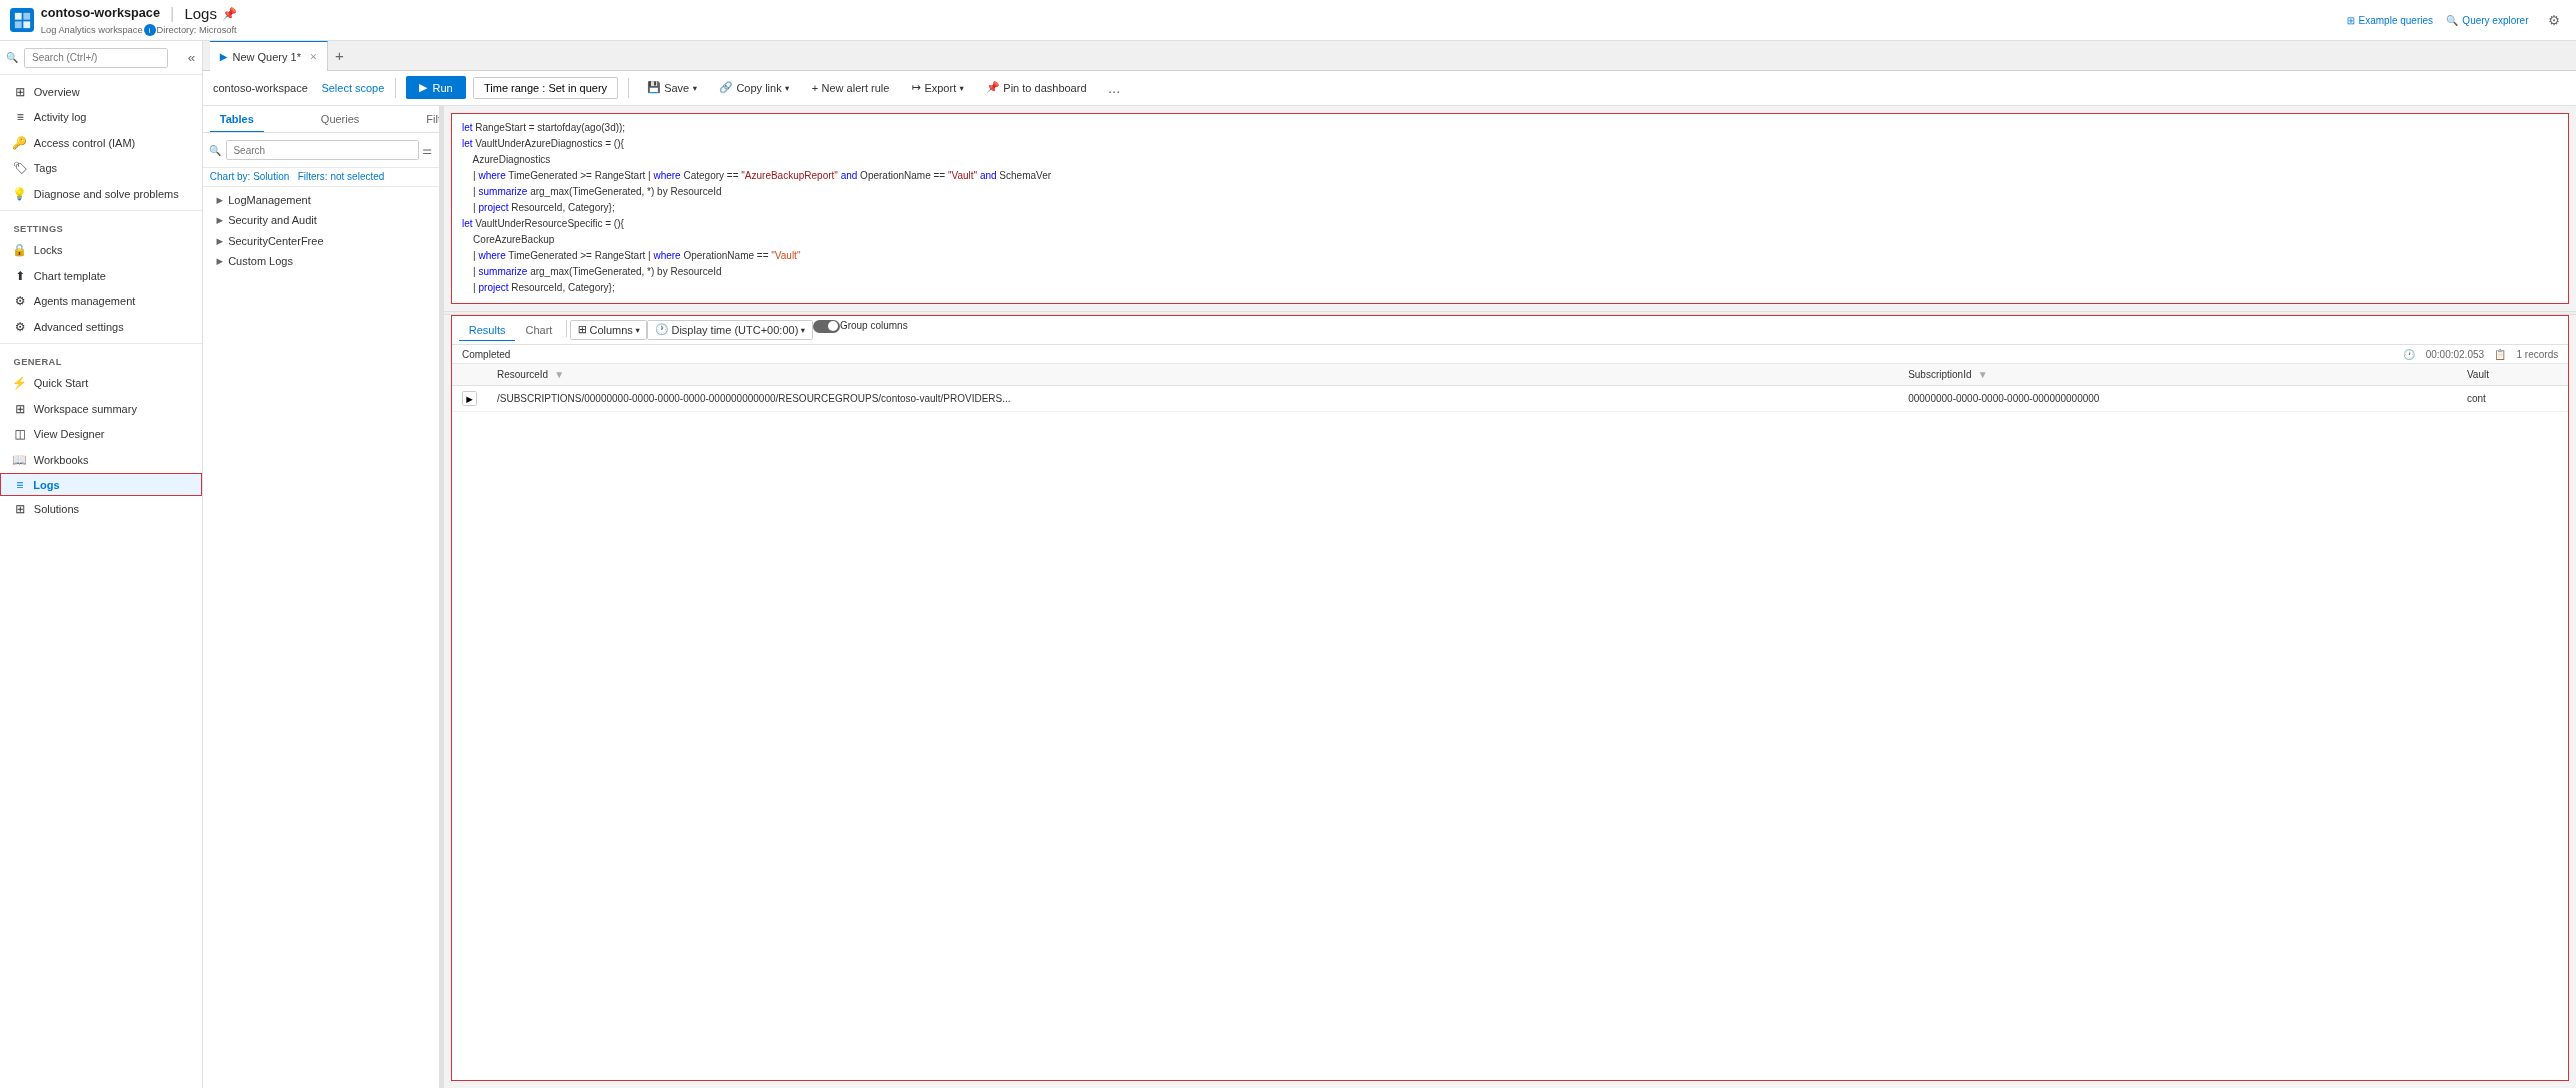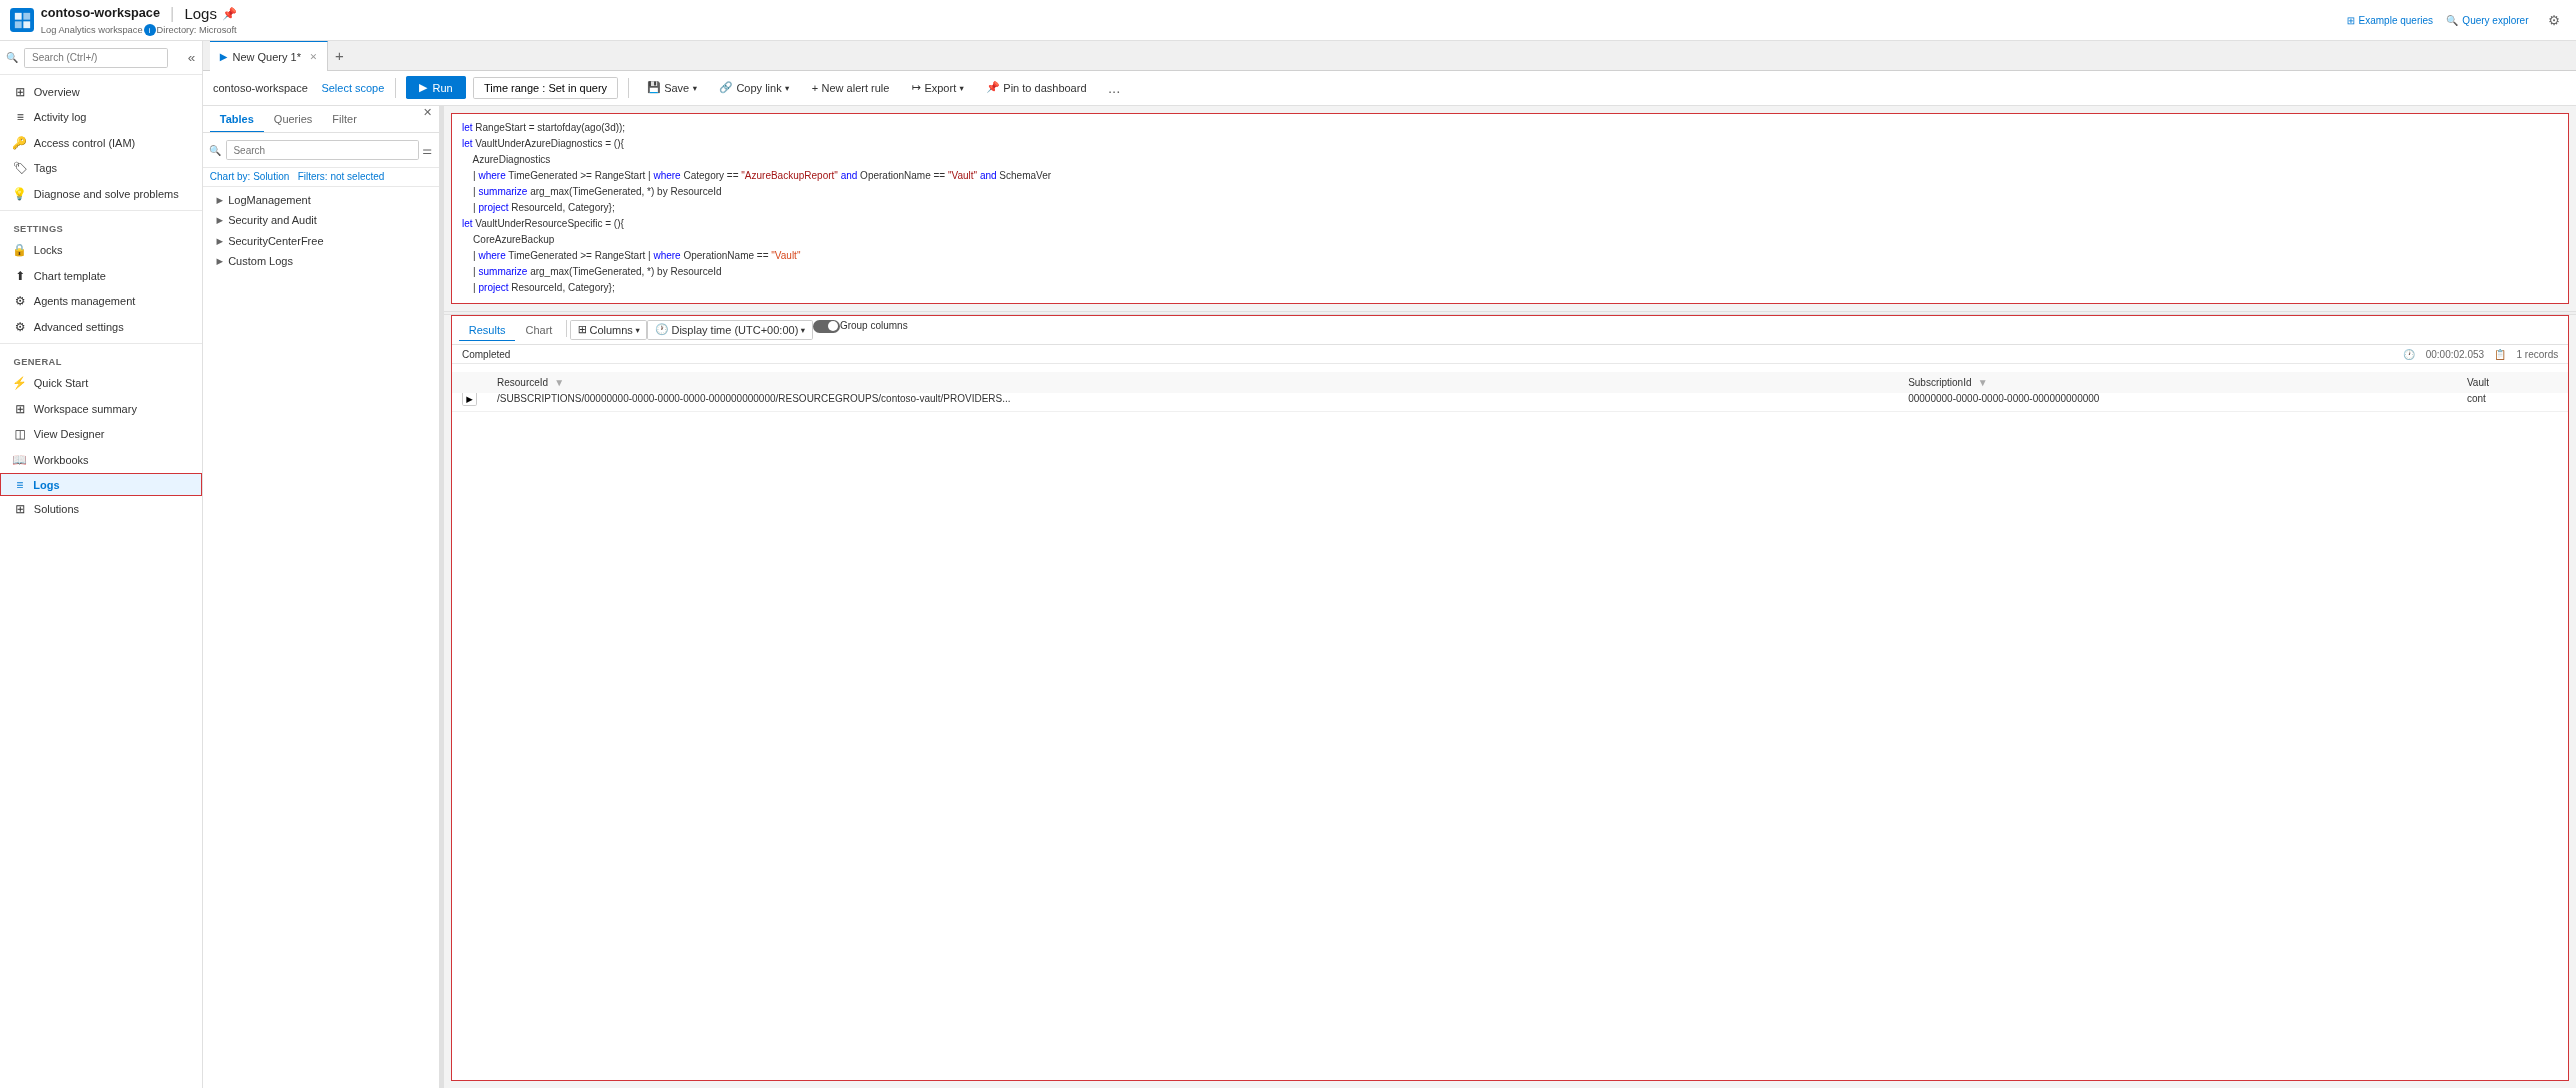--- a/index.html
+++ b/index.html
@@ -162,21 +162,21 @@
     
     .left-panel {
       width: 237px;
       border-right: 0.8px solid #e0e0e0;
       background: #fff;
       display: flex;
       flex-direction: column;
       overflow: hidden;
       flex-shrink: 0;
     }
-    .left-panel-tabs { display: flex; border-bottom: 0.8px solid #e0e0e0; padding: 0 6.8px; }
+    .left-panel-tabs { display: flex; border-bottom: 0.8px solid #e0e0e0; padding: 0 6.8px; gap: 47px; }
     .left-tab { padding: 6.8px 10px; font-size: 11px; cursor: pointer; color: #666; border-bottom: 1.7px solid transparent; }
     .left-tab.active { color: #0078d4; border-bottom-color: #0078d4; font-weight: 600; }
     .left-panel-search { padding: 6.8px; border-bottom: 0.8px solid #e8e8e8; display: flex; align-items: center; gap: 3.4px; }
     .left-panel-search input { border: 0.8px solid #ccc; border-radius: 1.7px; padding: 3.4px 6.8px; font-size: 10px; flex: 1; outline: none; }
     .filter-icon { color: #666; cursor: pointer; }
     .group-by { padding: 3.4px 6.8px; font-size: 10px; color: #666; border-bottom: 0.8px solid #e8e8e8; }
     .group-by span { color: #0078d4; cursor: pointer; }
     .favorites-section { padding: 6.8px; }
     .favorites-title { font-weight: 600; font-size: 11px; padding: 3.4px 6.8px; }
     .favorites-hint { font-size: 10px; color: #666; padding: 3.4px 6.8px; line-height: 1.4; }
@@ -229,21 +229,21 @@
     
     .results-table { flex: 1; overflow: auto; }
     .results-table table { width: 100%; border-collapse: collapse; font-size: 10px; }
     .results-table th {
       background: #f8f8f8;
       border-bottom: 0.8px solid #e0e0e0;
       padding: 5px 10px;
       text-align: left;
       font-weight: 500;
       color: #333;
-      position: sticky; top: 8px;
+      position: sticky; top: 0;
       white-space: nowrap;
     }
     .results-table th .filter-th { color: #aaa; margin-left: 3.4px; cursor: pointer; }
     .results-table td { padding: 5px 10px; border-bottom: 0.8px solid #f0f0f0; color: #333; white-space: nowrap; }
     .expand-btn { background: transparent; border: 0.8px solid #ccc; border-radius: 1.7px; cursor: pointer; width: 15px; height: 15px; display: flex; align-items: center; justify-content: center; font-size: 8.5px; }
 
     
     .drag-handle { height: 4.2px; background: #f0f0f0; cursor: row-resize; border-top: 0.8px solid #e0e0e0; border-bottom: 0.8px solid #e0e0e0; }
 
     .info-icon { display: inline-flex; align-items: center; justify-content: center; width: 12px; height: 12px; border-radius: 50%; background: #0078d4; color: #fff; font-size: 7.6px; cursor: pointer; }

